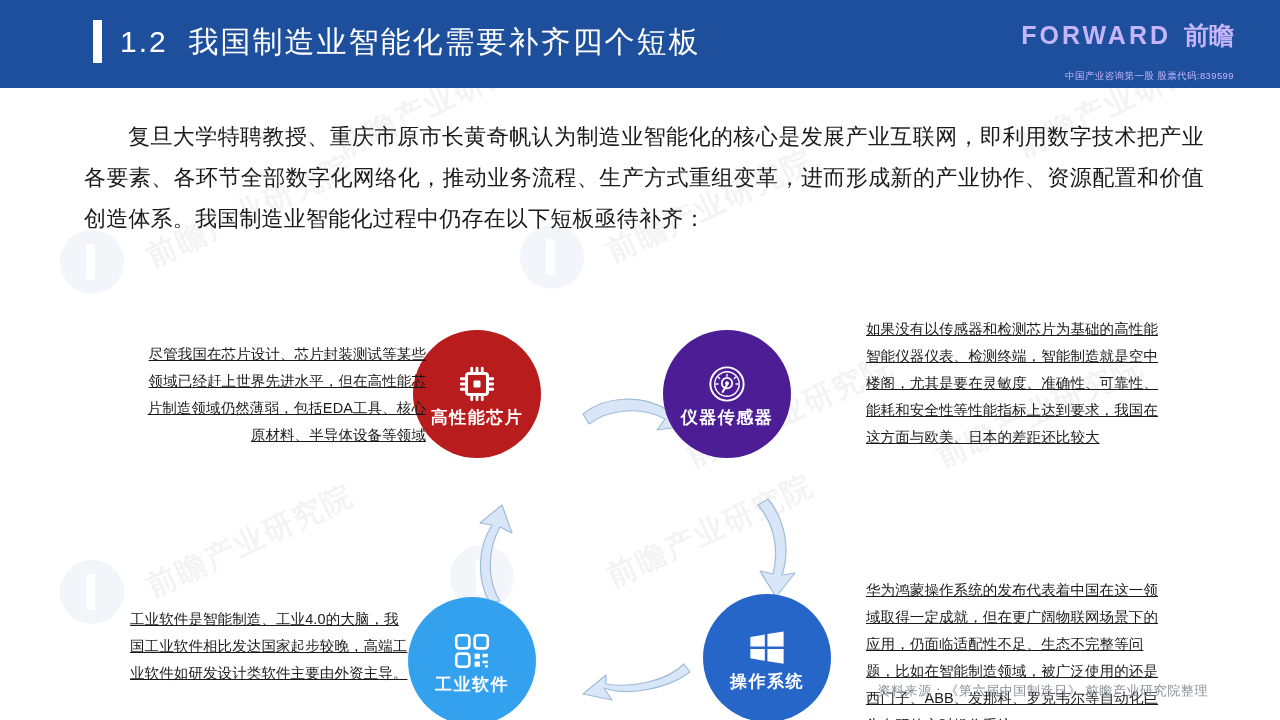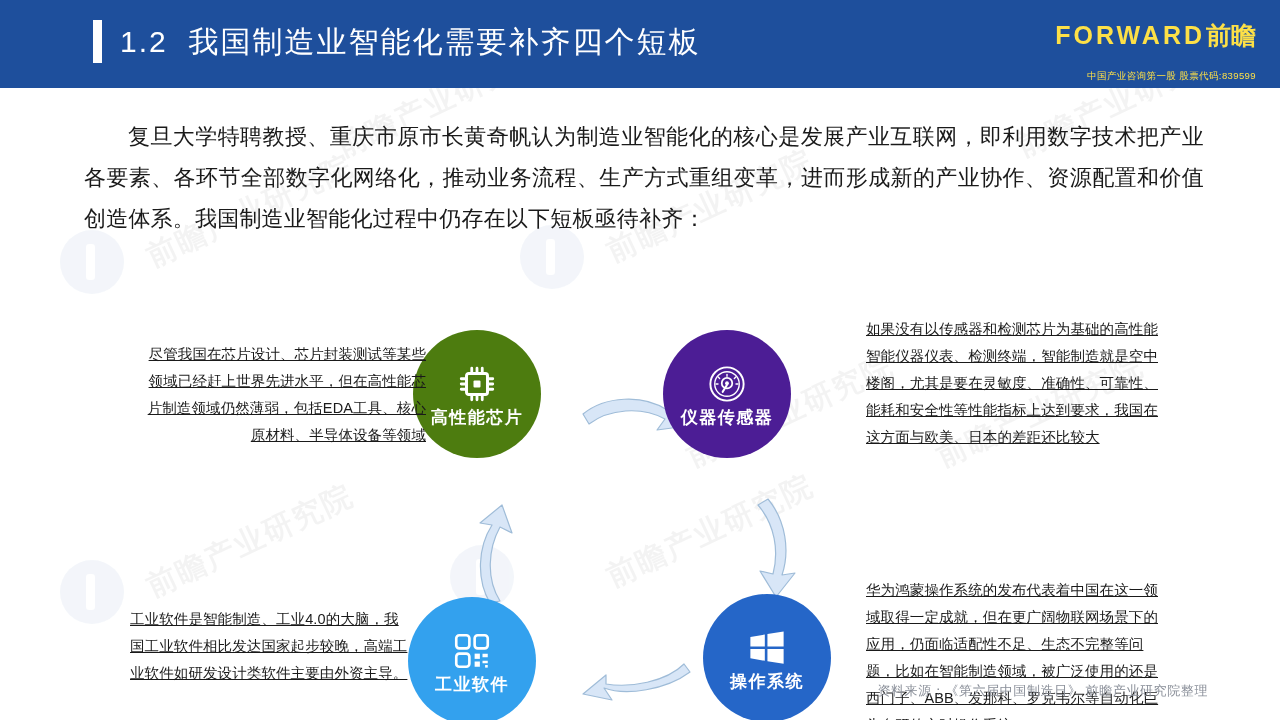--- a/index.html
+++ b/index.html
@@ -86,37 +86,37 @@
     color: #ffffff;
     font-size: 30px;
     font-weight: 400;
     letter-spacing: 2px;
     line-height: 1;
     white-space: nowrap;
   }
 
   .brand {
     position: absolute;
-    right: 24px;
+    right: 46px;
     top: 22px;
     text-align: right;
-    color: #fde047;
+    color: #c4b5fd;
   }
   .brand-main {
     font-size: 25px;
     font-weight: 700;
     letter-spacing: 2px;
     line-height: 1.05;
     white-space: nowrap;
     display: flex;
     align-items: center;
     justify-content: flex-end;
   }
   .brand-fw { letter-spacing: 3px; }
-  .brand-cn { letter-spacing: 0px; margin-left: 1px; }
+  .brand-cn { letter-spacing: 0px; margin-left: 13px; }
   .brand-sub {
     font-size: 9.5px;
     letter-spacing: 0.4px;
     margin-top: 22px;
     white-space: nowrap;
     font-weight: 400;
   }
 
   
   .content {
@@ -159,21 +159,21 @@
     display: block;
   }
   .circle .clabel {
     font-size: 17px;
     font-weight: 700;
     letter-spacing: 1.5px;
     line-height: 1;
     white-space: nowrap;
   }
 
-  #circle-chip   { left: 413px; top: 242px; background: #4d7c0f; }
+  #circle-chip   { left: 413px; top: 242px; background: #b91c1c; }
   #circle-sensor { left: 663px; top: 242px; background: #4c1d95; }
   #circle-soft   { left: 408px; top: 509px; background: #33a1ee; }
   #circle-os     { left: 703px; top: 506px; background: #2566c8; }
 
   
   .arrow {
     position: absolute;
     z-index: 3;
   }
 

